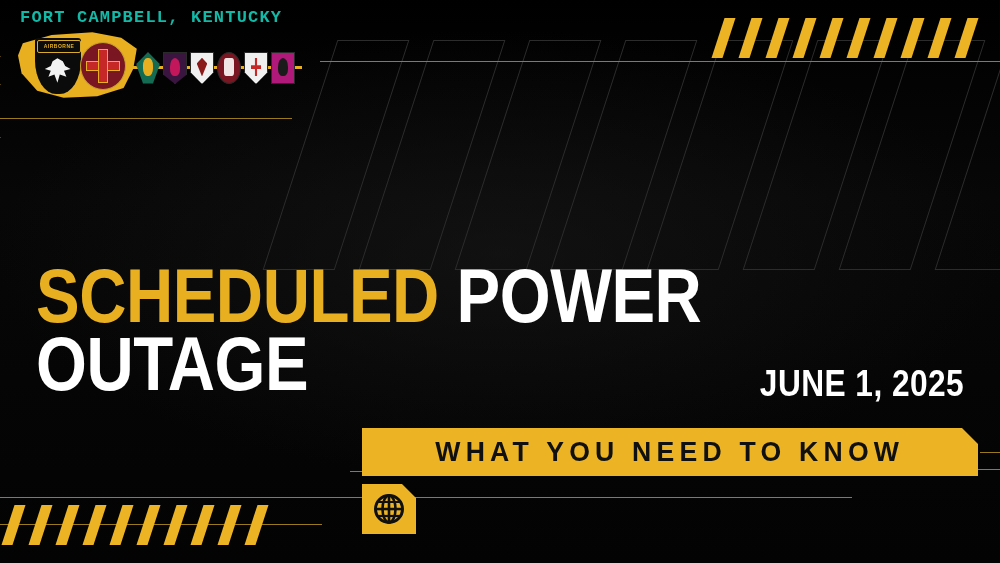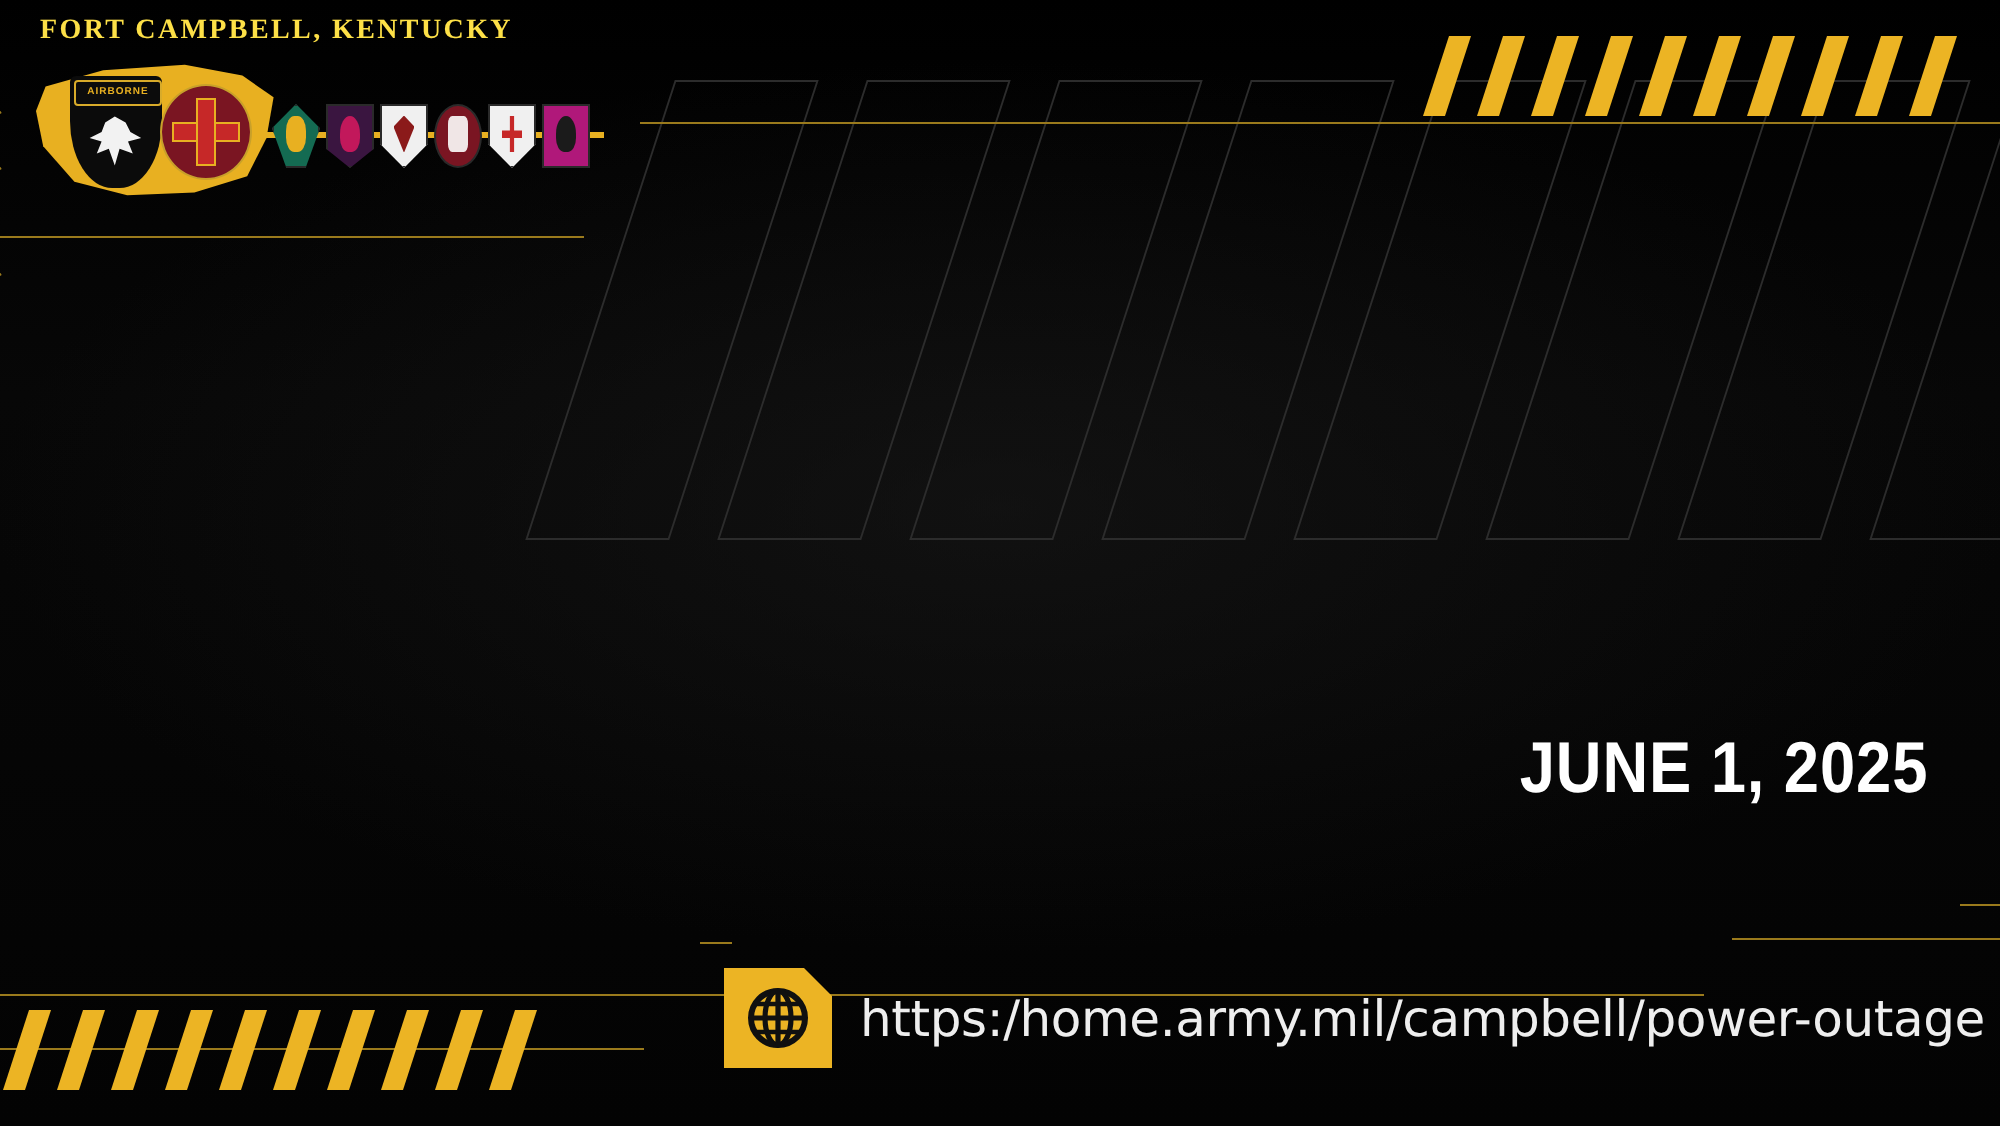--- a/index.html
+++ b/index.html
@@ -70,23 +70,23 @@
   }
   .gold-link-h2{left:350px;top:471px;width:16px;height:1px;}
   .gold-tail-right{left:980px;top:452px;width:20px;height:1px;}
 
   
   .logo-block{
     position:absolute;left:8px;top:4px;width:290px;height:112px;
   }
   .logo-title{
     position:absolute;left:12px;top:4px;
-    color:#fde047;font-weight:bold;font-size:14px;
+    color:#14b8a6;font-weight:bold;font-size:17px;
     letter-spacing:1.2px;font-variant:small-caps;
-    font-family:Liberation Serif, serif;
+    font-family:Liberation Mono, monospace;
     text-transform:uppercase;
   }
 
   .map-shape{
     position:absolute;left:10px;top:27px;width:120px;height:68px;
     background:#e8b021;
     clip-path:polygon(4% 18%, 28% 6%, 62% 2%, 86% 10%, 99% 26%,
                       96% 56%, 88% 84%, 66% 96%, 38% 98%, 16% 88%,
                       3% 62%, 0% 36%);
   }
@@ -304,31 +304,41 @@
       <div class="patch p5">
           <div class="inner"></div>
         </div>
       <div class="patch p6">
           <div class="inner"></div>
         </div>
     </div>
 
   </div>
 
+  <div class="headline">
+    <div class="line">
+      <span class="hl-gold">SCHEDULED</span><span class="hl-white">&nbsp;</span><span class="hl-white">POWER</span>
+    </div>
+    <div class="line">
+      <span class="hl-white">OUTAGE</span>
+    </div>
+  </div>
 
   <div class="date">JUNE 1, 2025</div>
 
+  <div class="cta-banner">
+    <span class="txt">WHAT YOU NEED TO KNOW</span>
+  </div>
 
   <div class="url-row">
     <span class="globe-box">
       <svg width="32" height="32" viewBox="0 0 32 32" aria-hidden="true">
         <circle cx="16" cy="16" r="13.5" fill="none" stroke="#101010" stroke-width="3"></circle>
         <ellipse cx="16" cy="16" rx="6.5" ry="13.5" fill="none" stroke="#101010" stroke-width="2.6"></ellipse>
         <line x1="16" y1="2.5" x2="16" y2="29.5" stroke="#101010" stroke-width="2.6"></line>
         <line x1="2.5" y1="16" x2="29.5" y2="16" stroke="#101010" stroke-width="2.6"></line>
         <line x1="5" y1="9" x2="27" y2="9" stroke="#101010" stroke-width="2.2"></line>
         <line x1="5" y1="23" x2="27" y2="23" stroke="#101010" stroke-width="2.2"></line>
       </svg>
     </span>
-    <span class="url-text">https:/home.army.mil/campbell/power-outage</span>
   </div>
 
 </div>
 
 </body></html>

